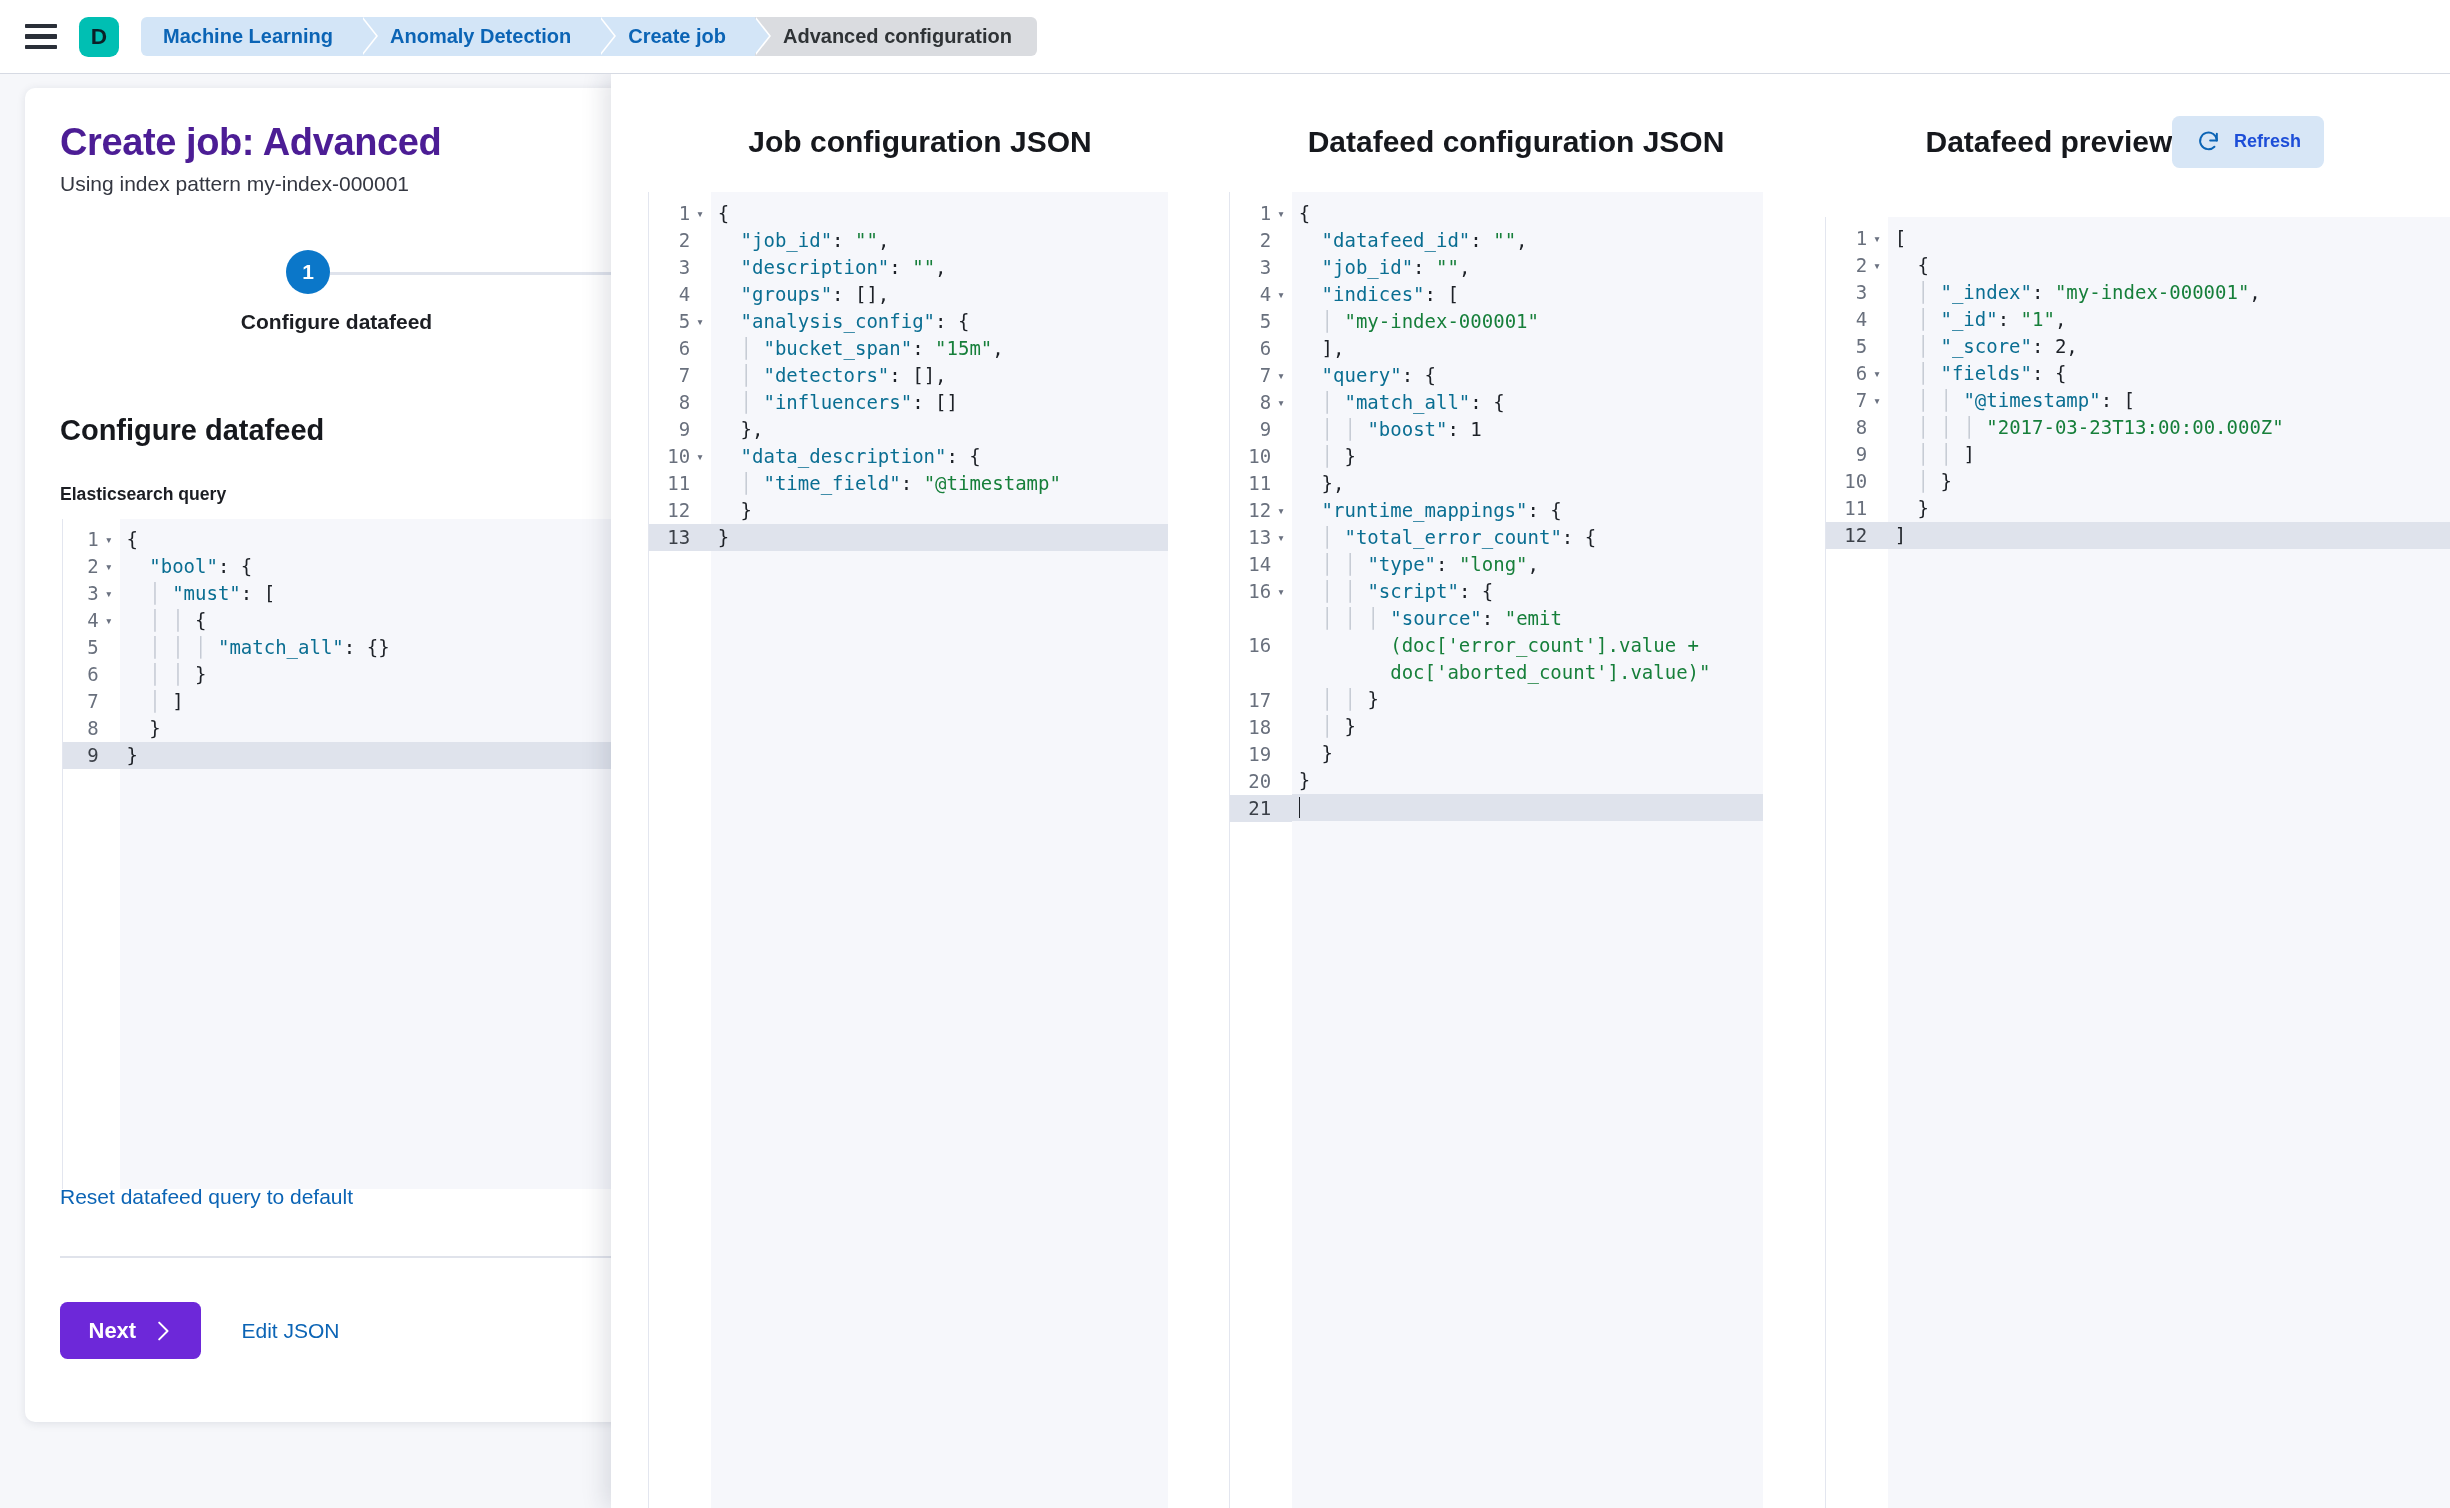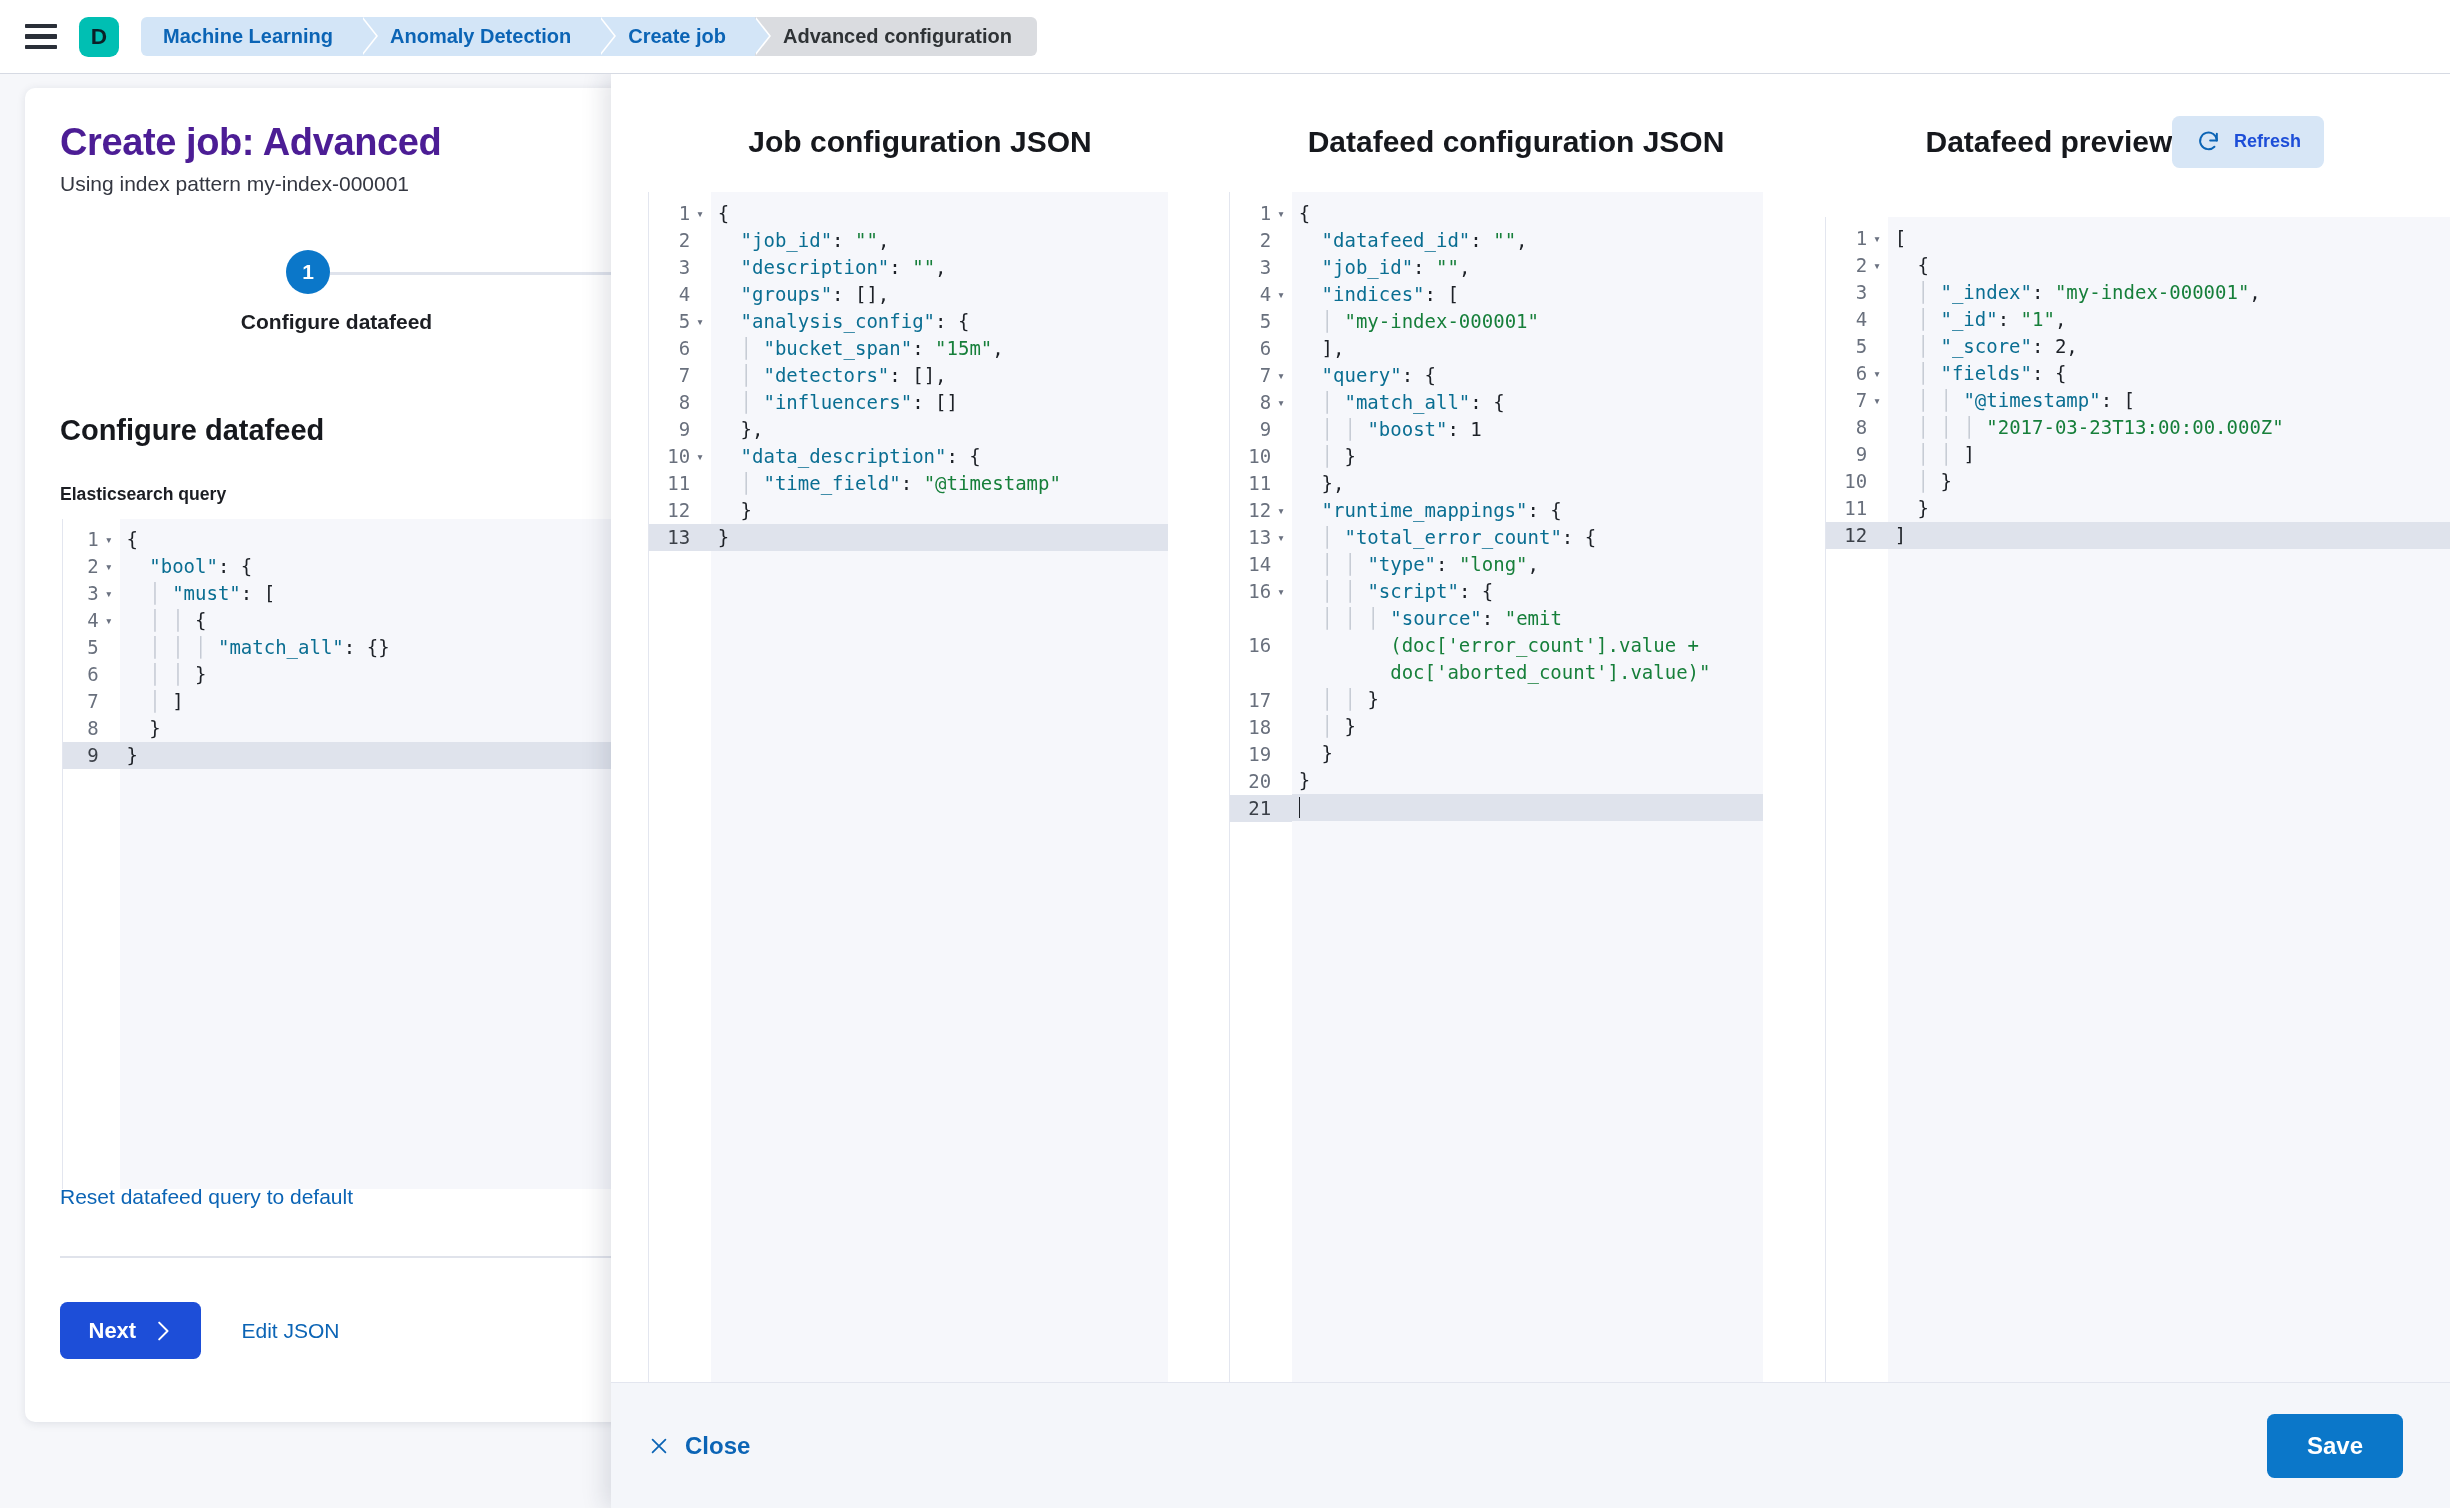--- a/index.html
+++ b/index.html
@@ -111,21 +111,21 @@
 
   
   .q-editor{ margin-top:13.4px; height:670px; width:586px; margin-left:1.7px;}
   .q-editor .gutter{ width:57px; }
 
   .link{ color:#0b64b5; font-size:21px; cursor:pointer; }
   .reset-link{ position:absolute; left:35px; top:1097px; }
   .hr{ position:absolute; left:35px; right:33px; top:1168px; height:1.7px; background:#e0e3eb;}
   .btn-row{ position:absolute; left:35px; top:1214px; display:flex; align-items:center; gap:40px;}
   .btn-primary{
-    background:#1d4ed8; color:#fff; border:none; border-radius:7.5px;
+    background:#6d28d9; color:#fff; border:none; border-radius:7.5px;
     font-size:22px; font-weight:700; padding:0 28.5px; height:57px;
     display:flex; align-items:center; gap:18.4px; cursor:pointer;
     font-family:"Liberation Sans", sans-serif;
   }
 
   
   .flyout{
     position:absolute; left:611px; top:74px; width:1839px; height:1435px;
     background:#ffffff; z-index:20;
     box-shadow:-6.7px 0 22px rgba(30,40,70,.13);
@@ -562,25 +562,14 @@
               <div class="cl">  <span class="gu">│</span> <span class="p">}</span></div>
               <div class="cl">  <span class="p">}</span></div>
               <div class="cl active"><span class="p">]</span></div>
             </div>
         </div>
       </div>
     </div>
 
   </div>
 
-  <div class="flyout-footer">
-    <button class="close-btn">
-      <span>
-        <svg width="22" height="22" viewBox="0 0 24 24">
-            <path d="M5 5 L19 19 M19 5 L5 19" stroke="#0b64b5" stroke-width="1.9" stroke-linecap="round"></path>
-          </svg>
-      </span>
-      <span>Close</span>
-    </button>
-    <button class="save-btn">Save</button>
-  </div>
 </div>
 
 
 </body></html>

